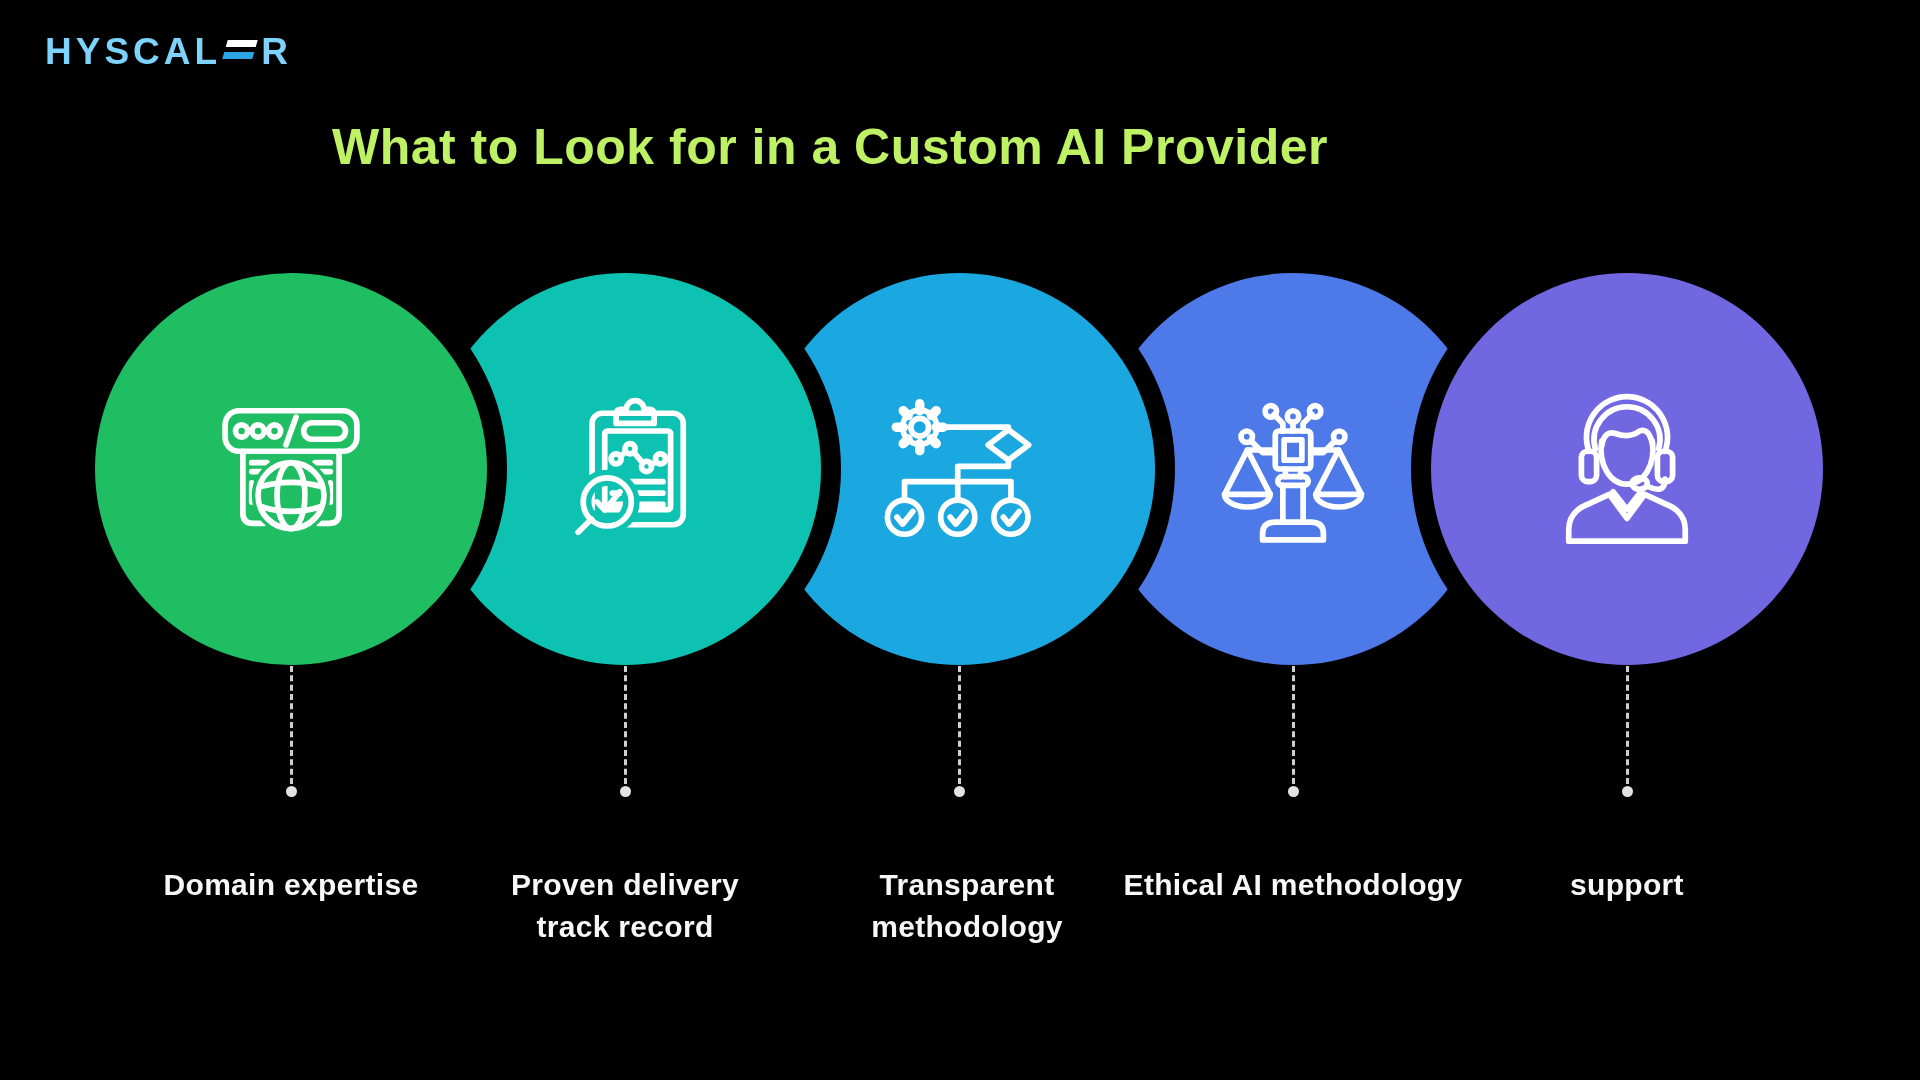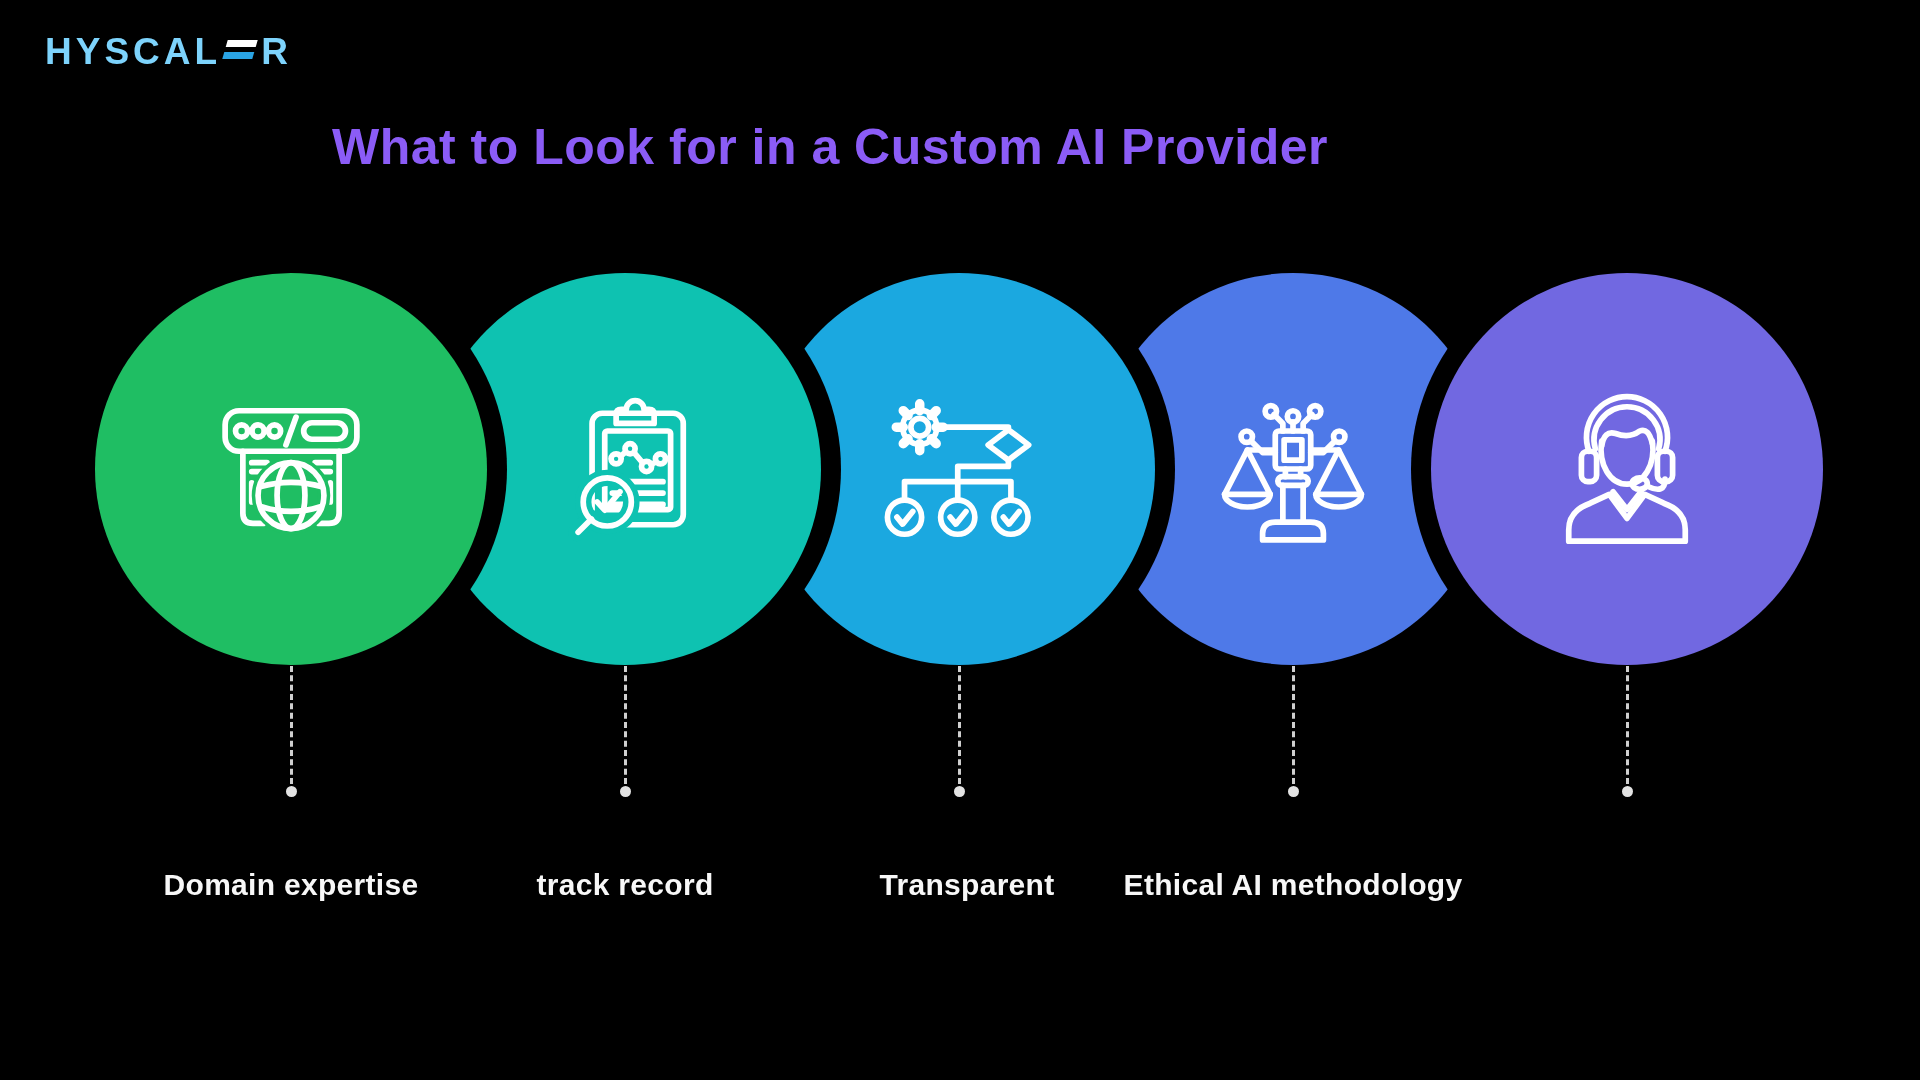--- a/index.html
+++ b/index.html
@@ -19,21 +19,21 @@
   }
   .logo-bars{
     display:inline-flex;flex-direction:column;justify-content:center;
     gap:5px;margin:0 6px 6px 4px;transform:skewX(-16deg);
   }
   .logo-bar{width:30px;height:7px;}
 
   
   .title{
     position:absolute;left:0;top:118px;width:1660px;
-    text-align:center;color:#8b5cf6;
+    text-align:center;color:#bef264;
     font-size:50px;font-weight:bold;letter-spacing:.5px;
   }
 
   
   .item{position:absolute;top:0;left:0;}
   .circle{
     position:absolute;width:392px;height:392px;border-radius:50%;
     top:273px;background:var(--c,#444);
     box-shadow:0 0 0 20px #000;
     display:flex;align-items:center;justify-content:center;
@@ -123,20 +123,21 @@
         <circle class="halo" cx="46" cy="86" r="19" stroke-width="13"></circle>
         <line class="halo" x1="33" y1="99" x2="22" y2="110" stroke-width="14"></line>
         <circle class="ic" cx="46" cy="86" r="19"></circle>
         <path class="ic" d="M38 86 L44 92.5 L56 78"></path>
         <line class="ic" x1="33.5" y1="99.5" x2="23" y2="110" stroke-width="6.5"></line>
       </svg>
     </div>
     <div class="connector" style="left:623.5px"></div>
     <div class="dot" style="left:619.5px"></div>
     <div class="label" style="left:415px">
+      <span>Proven delivery</span>
       <span>track record</span>
     </div>
   </div>
 
   <div class="item" style="--c: #1ba8e0;">
     <div class="circle" style="left:763px">
       <svg viewBox="0 0 120 120">
         <path class="ic-thick" d="M42 27 H47.5 M38.2 36.2 L42 40 M29 40 V45.5 M19.8 36.2 L16 40 M16 27 H10.5 M19.8 17.8 L16 14 M29 14 V8.5 M38.2 17.8 L42 14"></path>
         <circle class="ic" cx="29" cy="27" r="13.5"></circle>
         <circle class="ic" cx="29" cy="27" r="7"></circle>
@@ -149,20 +150,21 @@
         <circle class="ic" cx="101" cy="98" r="13.5"></circle>
         <path class="ic" d="M11 98 L15.5 103.5 L23.5 93.5"></path>
         <path class="ic" d="M53 98 L57.5 103.5 L65.5 93.5"></path>
         <path class="ic" d="M95 98 L99.5 103.5 L107.5 93.5"></path>
       </svg>
     </div>
     <div class="connector" style="left:957.5px"></div>
     <div class="dot" style="left:953.5px"></div>
     <div class="label" style="left:757px">
       <span>Transparent</span>
+      <span>methodology</span>
     </div>
   </div>
 
   <div class="item" style="--c: #4e79e8;">
     <div class="circle" style="left:1097px">
       <svg viewBox="0 0 120 120">
         <path class="ic" d="M60 30 V23"></path>
           <circle class="ic" cx="60" cy="18.5" r="4.5"></circle>
         <path class="ic" d="M52 30 V24 L45 17"></path>
           <circle class="ic" cx="42.5" cy="14.5" r="4.5"></circle>
@@ -204,16 +206,17 @@
         <path class="ic" d="M35 44 A26 26 0 1 1 85 44"></path>
         <rect class="ic" x="24" y="46" width="12" height="24" rx="5"></rect>
         <rect class="ic" x="84" y="46" width="12" height="24" rx="5"></rect>
         <path class="ic" d="M90 68 Q90 80 77 74"></path>
         <ellipse class="ic" cx="70" cy="71.5" rx="6" ry="4.5"></ellipse>
       </svg>
     </div>
     <div class="connector" style="left:1625.5px"></div>
     <div class="dot" style="left:1621.5px"></div>
     <div class="label" style="left:1417px">
+      <span>support</span>
     </div>
   </div>
 
 </div>
 
 </body></html>

